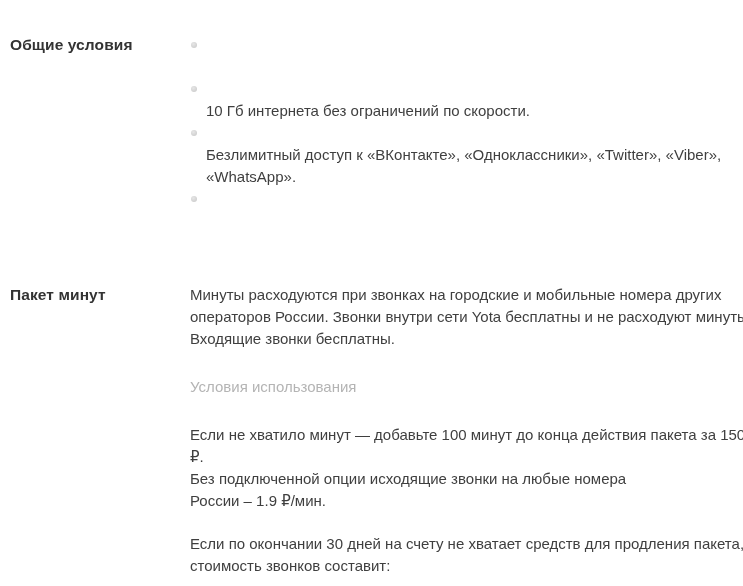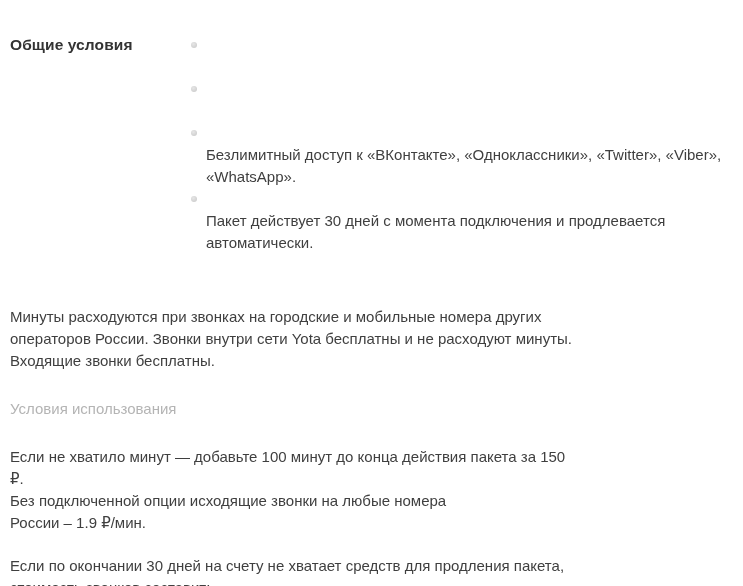--- a/index.html
+++ b/index.html
@@ -77,35 +77,35 @@
 <div class="page">
 
   <div class="section-row">
     <div class="section-label">Общие условия</div>
     <div class="section-content">
       <ul class="bullet-list">
         <li class="bullet-item">
           <span class="bullet-dot"></span>
         </li>
         <li class="bullet-item">
-          <span class="bullet-dot"></span>
+          <span class="bullet-dot"></span><span>10 Гб интернета без ограничений по скорости.</span>
         </li>
         <li class="bullet-item">
           <span class="bullet-dot"></span><span>Безлимитный доступ к «ВКонтакте», «Одноклассники», «Twitter», «Viber»,
 «WhatsApp».</span>
         </li>
         <li class="bullet-item">
-          <span class="bullet-dot"></span><span>Пакет действует 30 дней с момента подключения и продлевается
-автоматически.</span>
+          <span class="bullet-dot"></span>
         </li>
       </ul>
     </div>
   </div>
 
   <div class="section-row">
+    <div class="section-label">Пакет минут</div>
     <div class="section-content">
 
       <p class="para">Минуты расходуются при звонках на городские и мобильные номера других
 операторов России. Звонки внутри сети Yota бесплатны и не расходуют минуты.
 Входящие звонки бесплатны.</p>
 
       <p class="subheading">Условия использования</p>
 
       <p class="para">Если не хватило минут — добавьте 100 минут до конца действия пакета за 150 ₽.
 Без подключенной опции исходящие звонки на любые номера

